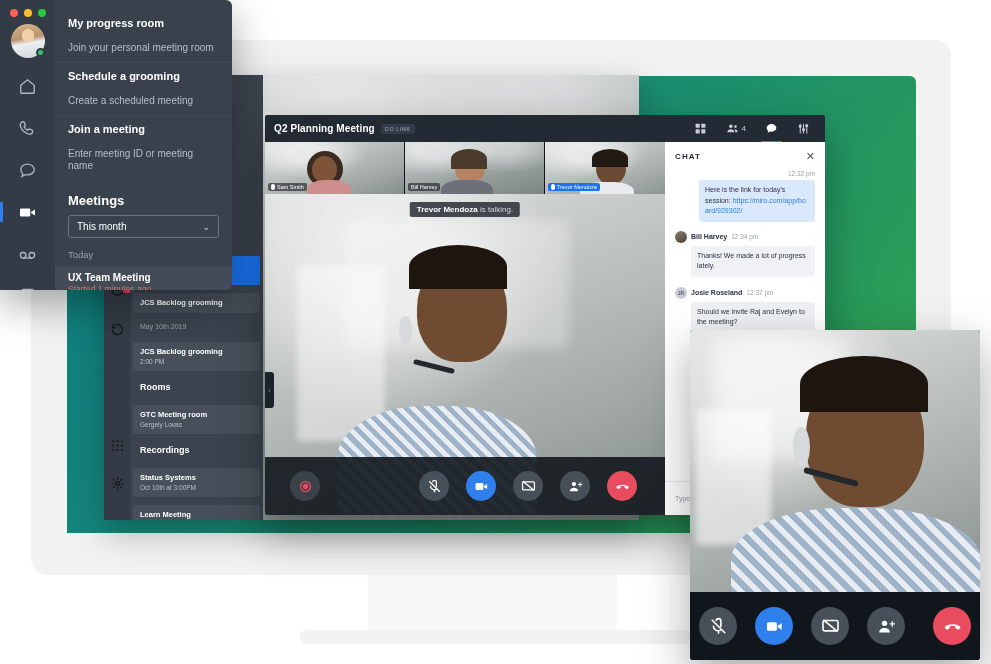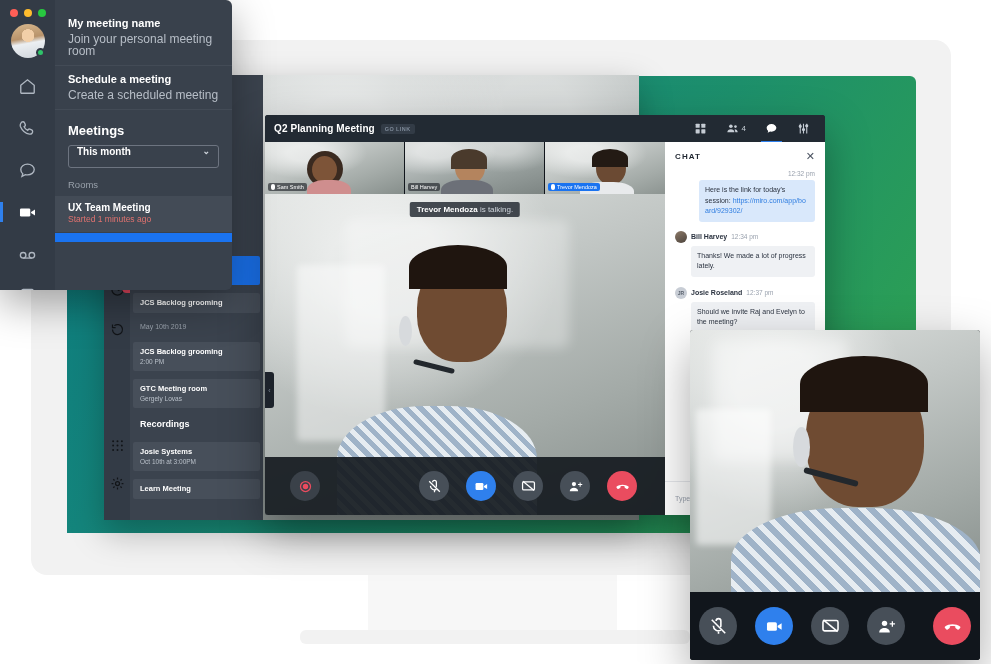--- a/index.html
+++ b/index.html
@@ -199,25 +199,25 @@
   .ovl-icons{position:absolute;left:0;top:76px;width:55px;display:flex;flex-direction:column;align-items:center;gap:22px;}
   .ovl-ic{width:20px;height:20px;color:#aeb6c0;display:flex;align-items:center;justify-content:center;}
   .ovl-ic svg{width:19px;height:19px;}
   .ovl-ic.on{color:#ffffff;}
   .ovl-ic.on::before{content:"";position:absolute;left:0;width:3px;height:20px;background:#2f80ed;}
   .ovl-ic-wrap{position:relative;display:flex;align-items:center;justify-content:center;width:55px;}
 
   .ovl-main{position:absolute;left:55px;top:0;right:0;bottom:0;padding:10px 0 0 0;}
   .mi{padding:6px 13px 8px;border-bottom:1px solid #434b56;}
   .mi-t{font-size:11px;font-weight:bold;color:#ffffff;line-height:14px;}
-  .mi-s{font-size:12px;color:#b7bec7;line-height:12px;margin-top:3px;}
+  .mi-s{font-size:10px;color:#b7bec7;line-height:12px;margin-top:12px;}
   .ovl-sec{font-size:13px;font-weight:bold;color:#ffffff;padding:13px 13px 7px;}
   .ovl-sel{
     margin:0 13px;height:23px;border:1px solid #6d7480;border-radius:3px;
-    display:flex;padding:0 8px;color:#ffffff;font-size:10px;font-weight:bold;
+    display:flex;align-items:center;padding:0 8px;color:#ffffff;font-size:10px;
   }
   .ovl-sel .cv{margin-left:auto;font-size:9px;color:#cfd5dc;}
   .ovl-today{font-size:9.5px;color:#98a0aa;padding:11px 13px 6px;}
   .ovl-meet{background:#434b56;padding:5px 13px 7px;}
   .ovl-meet-t{font-size:10px;font-weight:bold;color:#ffffff;line-height:13px;}
   .ovl-meet-s{font-size:8.5px;color:#e0726f;line-height:11px;}
   .ovl-blue{height:9px;background:#1a73f0;margin-top:1px;}
 
   
   .ph{position:absolute;inset:0;}
@@ -294,27 +294,28 @@
         <div class="ml-sub">Ongoing</div>
       </div>
       <div class="ml-row">
         <div class="ml-title">JCS Backlog grooming</div>
       </div>
       <div class="ml-date">May 10th 2019</div>
       <div class="ml-row">
         <div class="ml-title">JCS Backlog grooming</div>
         <div class="ml-sub">2:00 PM</div>
       </div>
+      <div class="ml-head">Rooms</div>
       <div class="ml-row">
         <div class="ml-title">GTC Meeting room</div>
         <div class="ml-sub">Gergely Lovas</div>
       </div>
       <div class="ml-head">Recordings</div>
       <div class="ml-row">
-        <div class="ml-title">Josie Systems</div>
+        <div class="ml-title">Status Systems</div>
         <div class="ml-sub">Oct 10th at 3:00PM</div>
       </div>
       <div class="ml-row">
         <div class="ml-title">Learn Meeting</div>
       </div>
     </div>
 
     <div class="video-col">
       <div class="ph office-bg"></div>
     </div>
@@ -595,33 +596,37 @@
               <circle cx="12" cy="10" r="2.3"></circle>
               <path d="M8.6 16.6c.5-1.7 1.8-2.6 3.4-2.6s2.9.9 3.4 2.6"></path>
               <path d="M3 7.5h3M3 12h3M3 16.5h3"></path>
             </svg>
       </span>
         </div>
     </div>
 
     <div class="ovl-main">
       <div class="mi">
-        <div class="mi-t">My meeting name</div>
+        <div class="mi-t">My progress room</div>
         <div class="mi-s">Join your personal meeting room</div>
       </div>
       <div class="mi">
-        <div class="mi-t">Schedule a meeting</div>
+        <div class="mi-t">Schedule a grooming</div>
         <div class="mi-s">Create a scheduled meeting</div>
+      </div>
+      <div class="mi" style="border-bottom:none">
+        <div class="mi-t">Join a meeting</div>
+        <div class="mi-s">Enter meeting ID or meeting name</div>
       </div>
       <div class="ovl-sec">Meetings</div>
       <div class="ovl-sel">
         <span>This month</span>
         <span class="cv">⌄</span>
       </div>
-      <div class="ovl-today">Rooms</div>
+      <div class="ovl-today">Today</div>
       <div class="ovl-meet">
         <div class="ovl-meet-t">UX Team Meeting</div>
         <div class="ovl-meet-s">Started 1 minutes ago</div>
       </div>
       <div class="ovl-blue"></div>
     </div>
   </div>
 
 </div>
 

